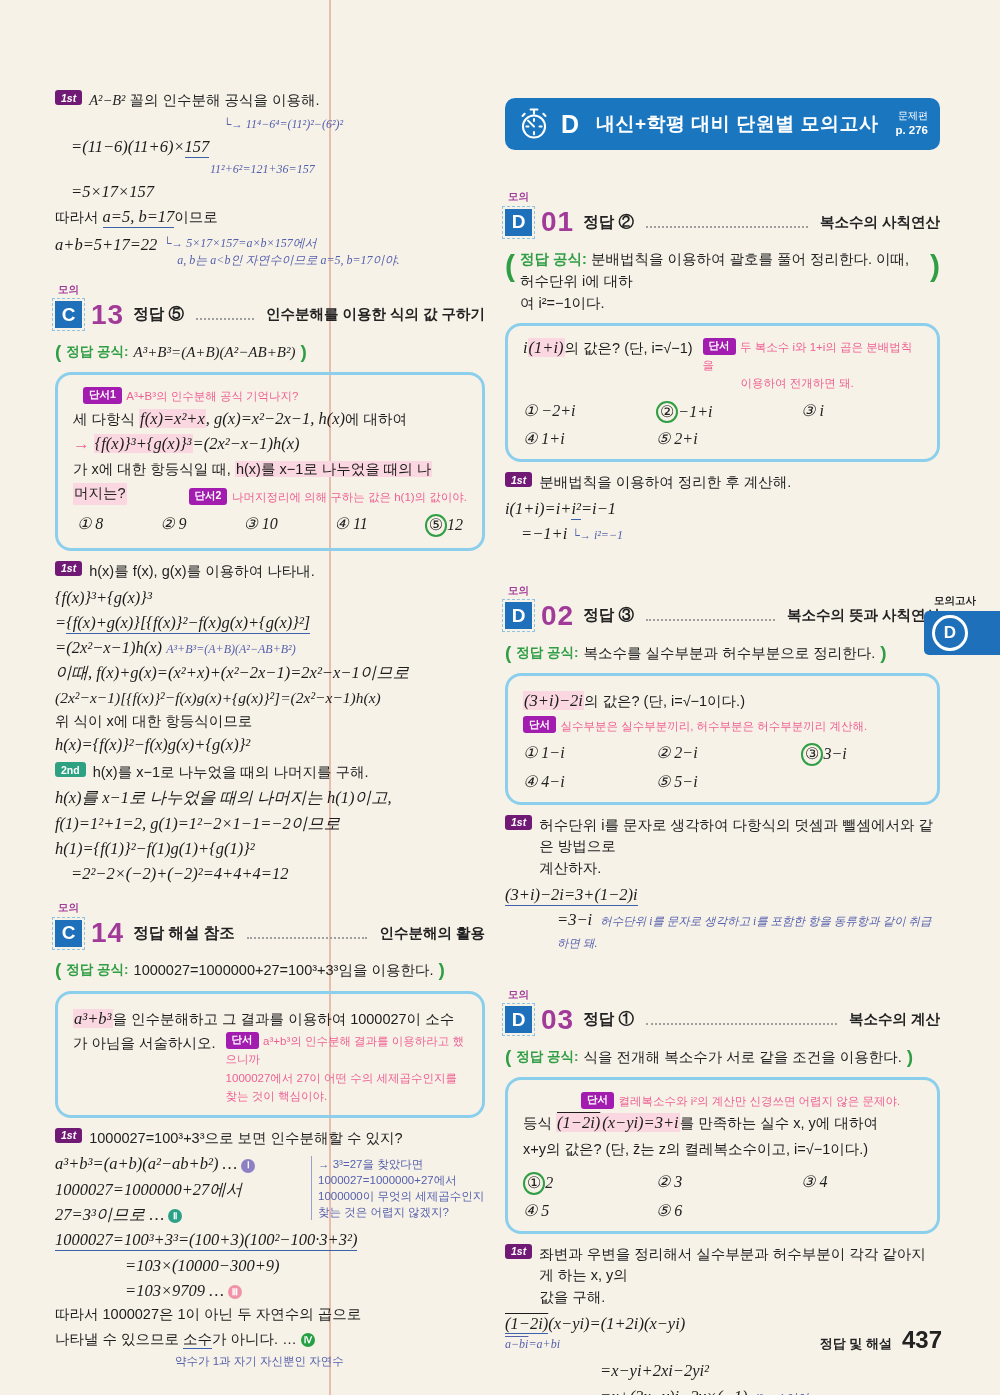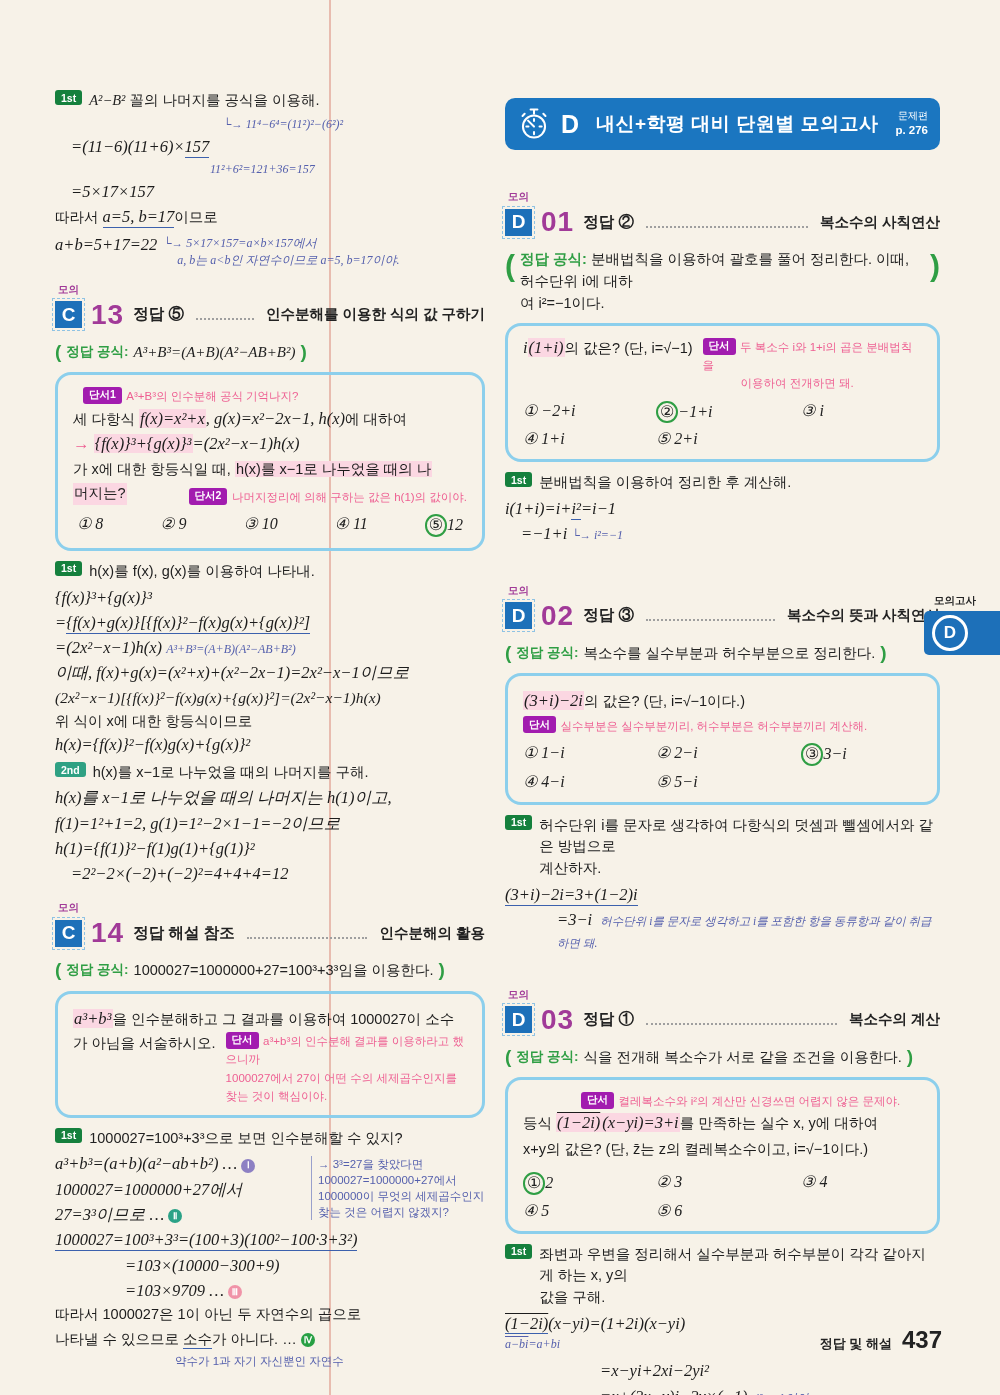--- a/index.html
+++ b/index.html
@@ -14,21 +14,21 @@
   .mline{margin:3px 0;font-family:"Liberation Serif",serif;font-style:italic;font-size:16.5px;color:#1c1c1c;line-height:1.35;}
   .sans{font-family:"Liberation Sans",sans-serif;font-style:normal;font-size:14.5px;}
   .math{font-family:"Liberation Serif",serif;font-style:italic;}
   .ub{border-bottom:1.7px solid #3c61ad;padding-bottom:1px;}
   .ubt{border-bottom:1.7px solid #3c61ad;}
   .ov{text-decoration:overline;}
   .hl{background:#fbd7e2;padding:0 1px;}
   .ann{color:#5560ad;font-size:11.5px;line-height:1.4;}
   .annm{color:#5560ad;font-size:12px;font-family:"Liberation Serif",serif;font-style:italic;}
   .badge{display:inline-block;border-radius:3px;color:#fff;font-weight:bold;font-size:10.5px;padding:1.5px 6px;font-style:normal;font-family:"Liberation Sans",sans-serif;vertical-align:2px;}
-  .b1st{background:#15803d;}
+  .b1st{background:#701a75;font-style:italic;}
   .b2nd{background:#2fa183;}
   .bclue{background:#a21caf;}
   .cluetext{color:#ee5f92;font-size:11.5px;line-height:1.4;}
   .steprow{display:flex;gap:7px;align-items:flex-start;margin:10px 0 4px 0;}
   .sectag{font-size:10.5px;color:#a13a98;font-weight:bold;margin:8px 0 2px 3px;}
   .sechead{display:flex;align-items:center;gap:9px;}
   .secbadge{width:27px;height:27px;background:#1d70b9;color:#fff;font-weight:bold;font-size:19px;
             display:flex;align-items:center;justify-content:center;outline:1.5px dashed #8fc3e4;outline-offset:2px;flex:none;}
   .secnum{font-size:28px;font-weight:bold;color:#a13a98;letter-spacing:1px;}
   .secans{font-size:15.5px;font-weight:bold;}
@@ -66,21 +66,21 @@
 <body>
 
 <div class="page">
   <div class="redline"></div>
 
   <div class="col col-left">
 
     <div>
       <div class="steprow" style="margin-top:0;">
         <span class="badge b1st">1st</span>
-        <span class="kr"><span class="math">A²−B²</span><span> 꼴의 나머지를 공식을 이용해.</span></span>
+        <span class="kr"><span class="math">A²−B²</span><span> 꼴의 인수분해 공식을 이용해.</span></span>
       </div>
       <div class="ann" style="margin:0 0 1px 168px;"><span>└→</span> <span class="annm">11⁴−6⁴=(11²)²−(6²)²</span></div>
       <div class="mline indent1"><span>=(11−6)(11+6)×</span><span class="ub">157</span></div>
       <div class="ann" style="margin:0 0 1px 155px;"><span class="annm">11²+6²=121+36=157</span></div>
       <div class="mline indent1">=5×17×157</div>
       <div class="mline"><span class="sans">따라서 </span><span class="ub">a=5, b=17</span><span class="sans">이므로</span></div>
       <div style="display:flex;gap:6px;align-items:flex-start;">
         <span class="mline">a+b=5+17=22</span>
         <span class="ann" style="margin-top:4px;">
           <span>└→</span>

